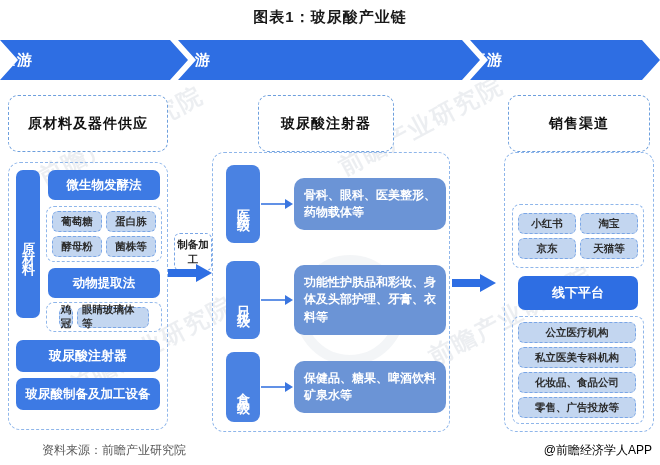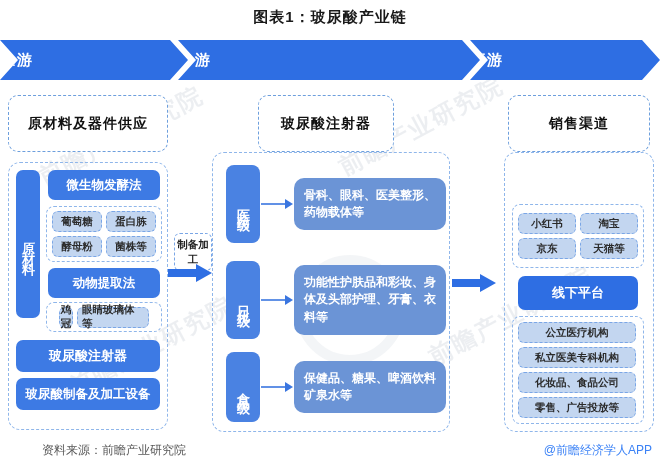--- a/index.html
+++ b/index.html
@@ -118,21 +118,21 @@
     box-sizing:border-box;padding:9px 10px;
   }
   
   .online{left:518px;top:164px;width:120px;height:34px;font-size:13px;background:#2e6ee3;}
   .offline{left:518px;top:276px;width:120px;height:34px;font-size:13px;background:#2e6ee3;text-align:right;}
   
   .src{
     position:absolute;left:10px;top:442px;font-size:12px;color:#595959;margin-left:32px;
   }
   .brand{
-    position:absolute;right:8px;top:442px;font-size:12px;color:#3b82f6;
+    position:absolute;right:8px;top:442px;font-size:12px;color:#000000;
   }
   
   .wm{
     position:absolute;color:#9aa7b8;opacity:.18;font-weight:bold;
     transform:rotate(-28deg);white-space:nowrap;pointer-events:none;
     font-size:24px;letter-spacing:2px;
   }
   .wm.w1{left:30px;top:120px;}
   .wm.w2{left:330px;top:110px;}
   .wm.w3{left:420px;top:300px;}

